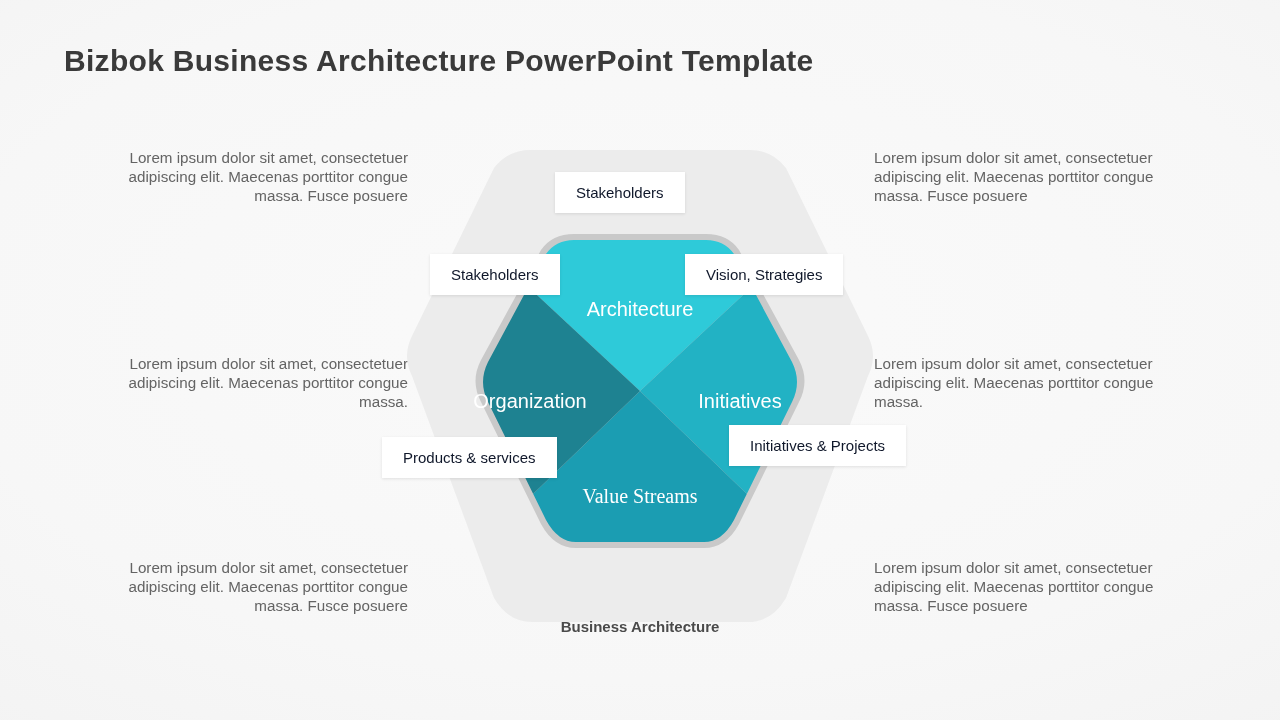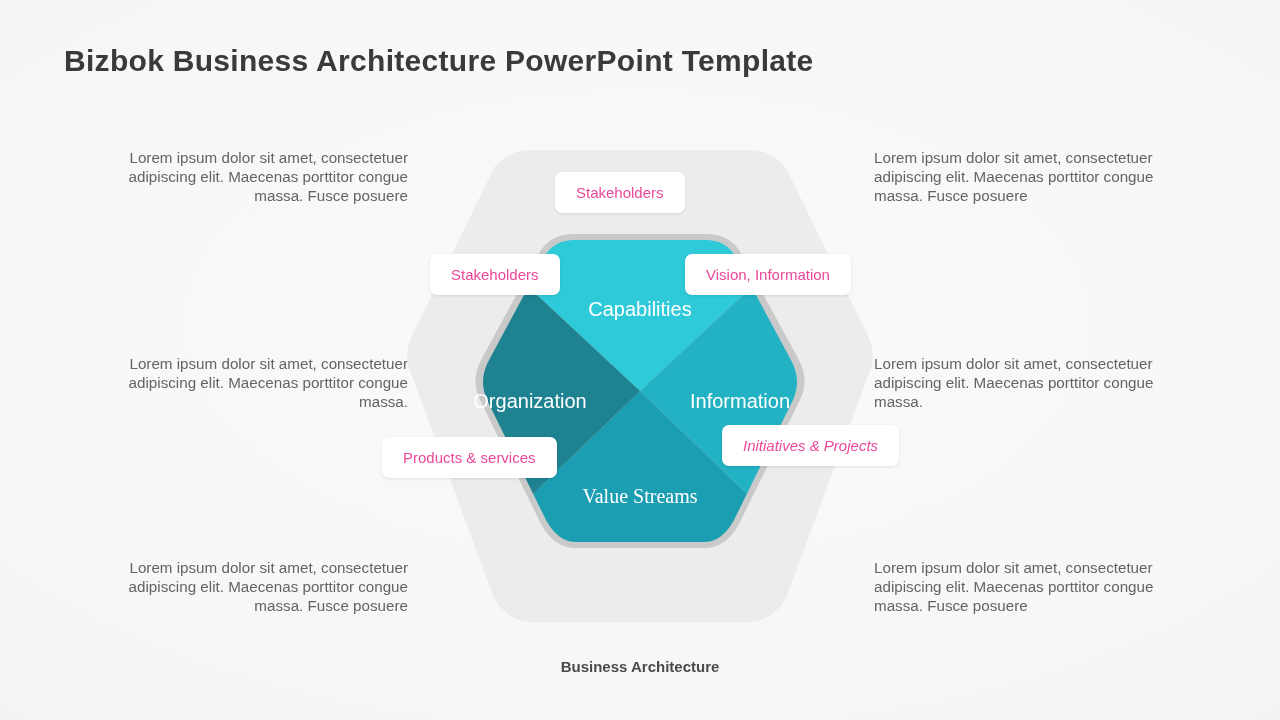--- a/index.html
+++ b/index.html
@@ -84,46 +84,45 @@
   }
   .ql-capabilities  { left: 0; right: 0; top: 170px; }
   .ql-organization  { left: 40px;  top: 262px; width: 200px; }
   .ql-information   { left: 250px; top: 262px; width: 200px; }
   .ql-valuestreams  { left: 0; right: 0; top: 357px; font-family: Liberation Serif, serif; }
 
   
   .pill {
     position: absolute;
     background: #ffffff;
-    border-radius: 7px;
-    color: #ec4899;
+    border-radius: 0;
+    color: #0f172a;
     font-size: 15px;
     line-height: 1;
     padding: 13px 21px;
     white-space: nowrap;
     box-shadow: 0 1px 3px rgba(0,0,0,0.10);
   }
 
   .p-stakeholders-top { left: 165px; top: 44px; }
   .p-stakeholders     { left:  40px; top: 126px; }
   .p-vision           { left: 295px; top: 126px; }
   .p-products         { left:  -8px; top: 297px; margin-top: 12px; }
-  .p-initiatives      { left: 332px; top: 297px; font-style: italic; }
+  .p-initiatives      { left: 339px; top: 297px; }
   .p-metrics          { left:  80px; top: 432px; }
   .p-decision         { left: 262px; top: 432px; }
 
   .caption {
     position: absolute;
     left: 0; right: 0;
     top: 490px;
     text-align: center;
     font-size: 15px;
     font-weight: bold;
     color: #4a4a4a;
-    margin-top: 40px;
   }
 </style>
 </head>
 <body>
 
 <div class="slide">
 
   <div class="title">Bizbok Business Architecture PowerPoint Template</div>
 
   <div class="side-text left st-1">Lorem ipsum dolor sit amet, consectetuer adipiscing elit. Maecenas porttitor congue massa. Fusce posuere</div>
@@ -194,28 +193,28 @@
 
           <polygon points="360,-20 360,340 170,157" fill="#22B2C4"></polygon>
 
           <polygon points="360,340 -20,340 170,157" fill="#1B9DB2"></polygon>
 
           <polygon points="-20,340 -20,-20 170,157" fill="#1E8291"></polygon>
         </g>
       </svg>
     </div>
 
-    <div class="quad-label ql-capabilities">Capabilities</div>
-    <div class="quad-label ql-information">Information</div>
+    <div class="quad-label ql-capabilities">Architecture</div>
+    <div class="quad-label ql-information">Initiatives</div>
     <div class="quad-label ql-valuestreams">Value Streams</div>
     <div class="quad-label ql-organization">Organization</div>
 
     <div class="pill p-stakeholders-top">Stakeholders</div>
     <div class="pill p-stakeholders">Stakeholders</div>
-    <div class="pill p-vision">Vision, Information</div>
+    <div class="pill p-vision">Vision, Strategies</div>
     <div class="pill p-products">Products &amp; services</div>
     <div class="pill p-initiatives">Initiatives &amp; Projects</div>
 
     <div class="caption">Business Architecture</div>
 
   </div>
 
 </div>
 
 </body></html>

